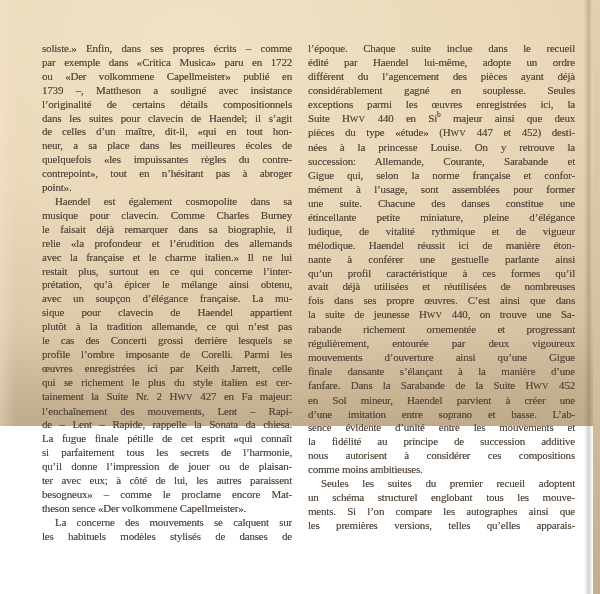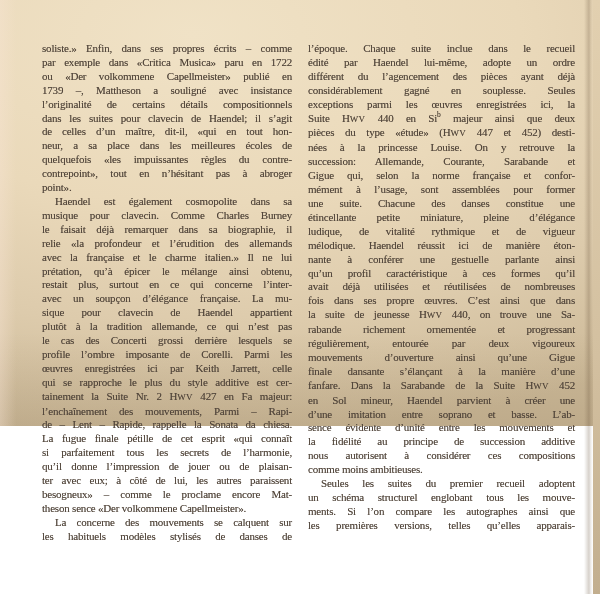--- a/index.html
+++ b/index.html
@@ -61,31 +61,31 @@
         <div class="line fill">quelquefois «les impuissantes règles du contre-</div>
         <div class="line fill">contrepoint», tout en n’hésitant pas à abroger</div>
         <div class="line">point».</div>
       </div>
       <div class="para indent">
         <div class="line fill">Haendel est également cosmopolite dans sa</div>
         <div class="line fill">musique pour clavecin. Comme Charles Burney</div>
         <div class="line fill">le faisait déjà remarquer dans sa biographie, il</div>
         <div class="line fill">relie «la profondeur et l’érudition des allemands</div>
         <div class="line fill">avec la française et le charme italien.» Il ne lui</div>
+        <div class="line fill">restait plus, surtout en ce qui concerne l’inter-</div>
         <div class="line fill">prétation, qu’à épicer le mélange ainsi obtenu,</div>
-        <div class="line fill">restait plus, surtout en ce qui concerne l’inter-</div>
         <div class="line fill">avec un soupçon d’élégance française. La mu-</div>
         <div class="line fill">sique pour clavecin de Haendel appartient</div>
         <div class="line fill">plutôt à la tradition allemande, ce qui n’est pas</div>
         <div class="line fill">le cas des Concerti grossi derrière lesquels se</div>
         <div class="line fill">profile l’ombre imposante de Corelli. Parmi les</div>
         <div class="line fill">œuvres enregistrées ici par Keith Jarrett, celle</div>
-        <div class="line fill">qui se rapproche le plus du style additive est cer-</div>
+        <div class="line fill">qui se richement le plus du style italien est cer-</div>
         <div class="line fill">tainement la Suite Nr. 2 H<span class="sc">WV</span> 427 en Fa majeur:</div>
-        <div class="line fill">l’enchaînement des mouvements, Parmi – Rapi-</div>
+        <div class="line fill">l’enchaînement des mouvements, Lent – Rapi-</div>
         <div class="line fill">de – Lent – Rapide, rappelle la Sonata da chiesa.</div>
         <div class="line fill">La fugue finale pétille de cet esprit «qui connaît</div>
         <div class="line fill">si parfaitement tous les secrets de l’harmonie,</div>
         <div class="line fill">qu’il donne l’impression de jouer ou de plaisan-</div>
         <div class="line fill">ter avec eux; à côté de lui, les autres paraissent</div>
         <div class="line fill">besogneux» – comme le proclame encore Mat-</div>
         <div class="line">theson sence «Der volkommene Capellmeister».</div>
       </div>
       <div class="para indent">
         <div class="line fill">La concerne des mouvements se calquent sur</div>

